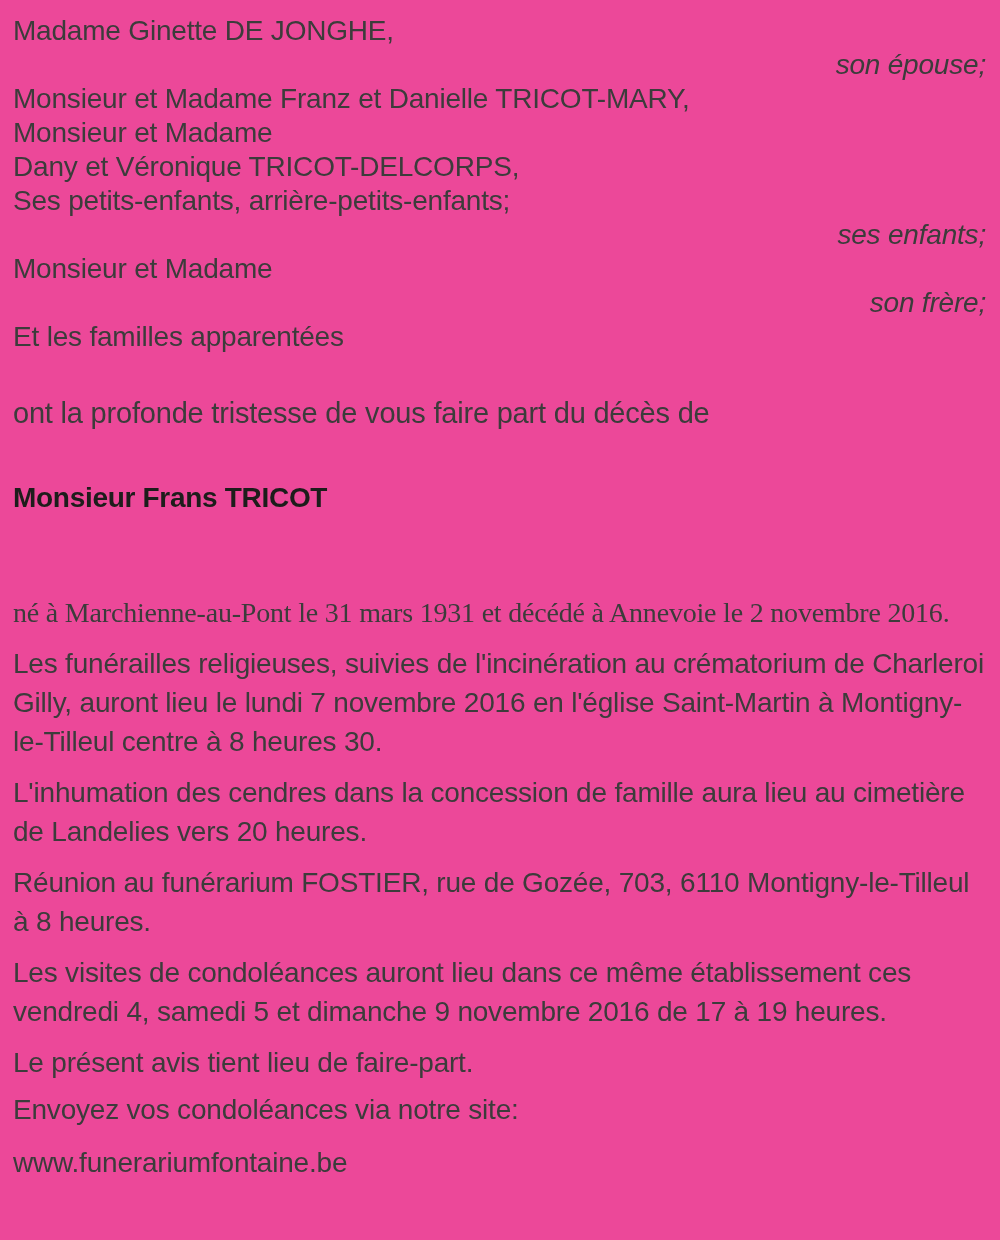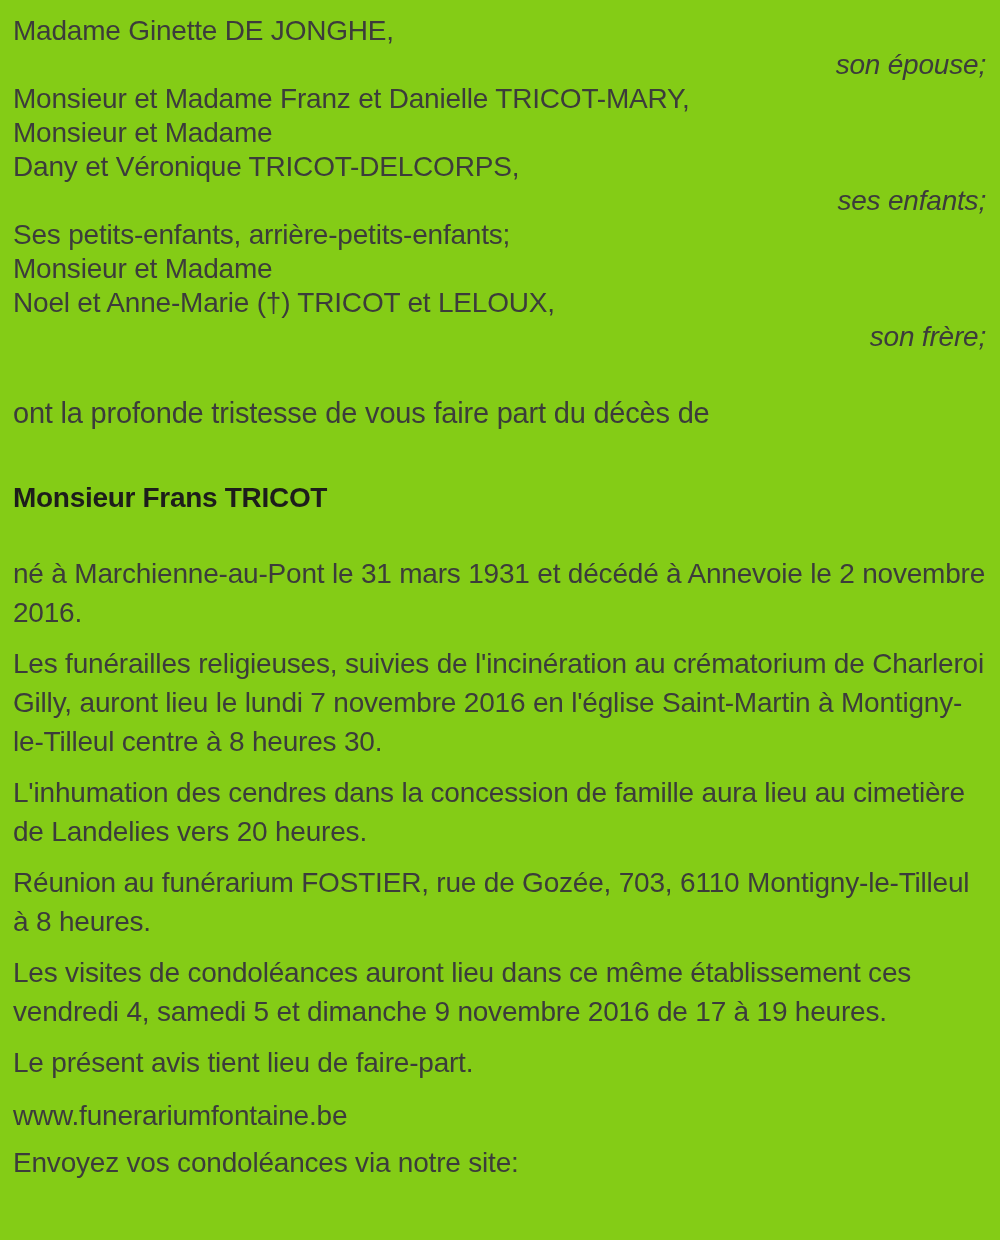--- a/index.html
+++ b/index.html
@@ -6,21 +6,21 @@
     margin: 0;
     padding: 0;
     background: #ffffff;
   }
   .page {
     position: relative;
     width: 1000px;
     height: 1240px;
     box-sizing: border-box;
     padding: 14px 14px 0 13px;
-    background: #84cc16;
+    background: #ec4899;
     font-family: "Liberation Sans", sans-serif;
     color: #3c3c3b;
     overflow: hidden;
   }
   .family-line {
     font-size: 28px;
     line-height: 34px;
     letter-spacing: -0.2px;
     text-align: left;
   }
@@ -41,48 +41,48 @@
     color: #1d1d1b;
     letter-spacing: -0.3px;
     margin: 38px 0 0 0;
   }
   p.body-par {
     font-size: 28px;
     line-height: 39px;
     letter-spacing: -0.2px;
     margin: 12px 0 0 0;
   }
-  p.body-par.first-after-heading { margin-top: 29px; }
+  p.body-par.first-after-heading { margin-top: 68px; font-family: Liberation Serif, serif; }
   p.body-par.condolences-invite  { margin-top: 8px;  }
   p.body-par.website             { margin-top: 14px; }
 </style>
 </head>
 <body>
 
 <div class="page">
 
   <section>
     <div class="family-line">Madame Ginette DE JONGHE,</div>
     <div class="family-line relation">son épouse;</div>
     <div class="family-line">Monsieur et Madame Franz et Danielle TRICOT-MARY,</div>
     <div class="family-line">Monsieur et Madame</div>
     <div class="family-line">Dany et Véronique TRICOT-DELCORPS,</div>
+    <div class="family-line">Ses petits-enfants, arrière-petits-enfants;</div>
     <div class="family-line relation">ses enfants;</div>
-    <div class="family-line">Ses petits-enfants, arrière-petits-enfants;</div>
     <div class="family-line">Monsieur et Madame</div>
-    <div class="family-line">Noel et Anne-Marie (†) TRICOT et LELOUX,</div>
     <div class="family-line relation">son frère;</div>
+    <div class="family-line">Et les familles apparentées</div>
   </section>
 
   <p class="intro">ont la profonde tristesse de vous faire part du décès de</p>
 
   <h1 class="deceased-name">Monsieur Frans TRICOT</h1>
 
   <p class="body-par first-after-heading">né à Marchienne-au-Pont le 31 mars 1931 et décédé à Annevoie le 2 novembre 2016.</p>
   <p class="body-par">Les funérailles religieuses, suivies de l'incinération au crématorium de Charleroi Gilly, auront lieu le lundi 7 novembre 2016 en l'église Saint-Martin à Montigny-le-Tilleul centre à 8 heures 30.</p>
   <p class="body-par">L'inhumation des cendres dans la concession de famille aura lieu au cimetière de Landelies vers 20 heures.</p>
   <p class="body-par">Réunion au funérarium FOSTIER, rue de Gozée, 703, 6110 Montigny-le-Tilleul à 8 heures.</p>
   <p class="body-par">Les visites de condoléances auront lieu dans ce même établissement ces vendredi 4, samedi 5 et dimanche 9 novembre 2016 de 17 à 19 heures.</p>
   <p class="body-par">Le présent avis tient lieu de faire-part.</p>
+  <p class="body-par condolences-invite">Envoyez vos condoléances via notre site:</p>
   <p class="body-par website">www.funerariumfontaine.be</p>
-  <p class="body-par condolences-invite">Envoyez vos condoléances via notre site:</p>
 
 </div>
 
 </body></html>

